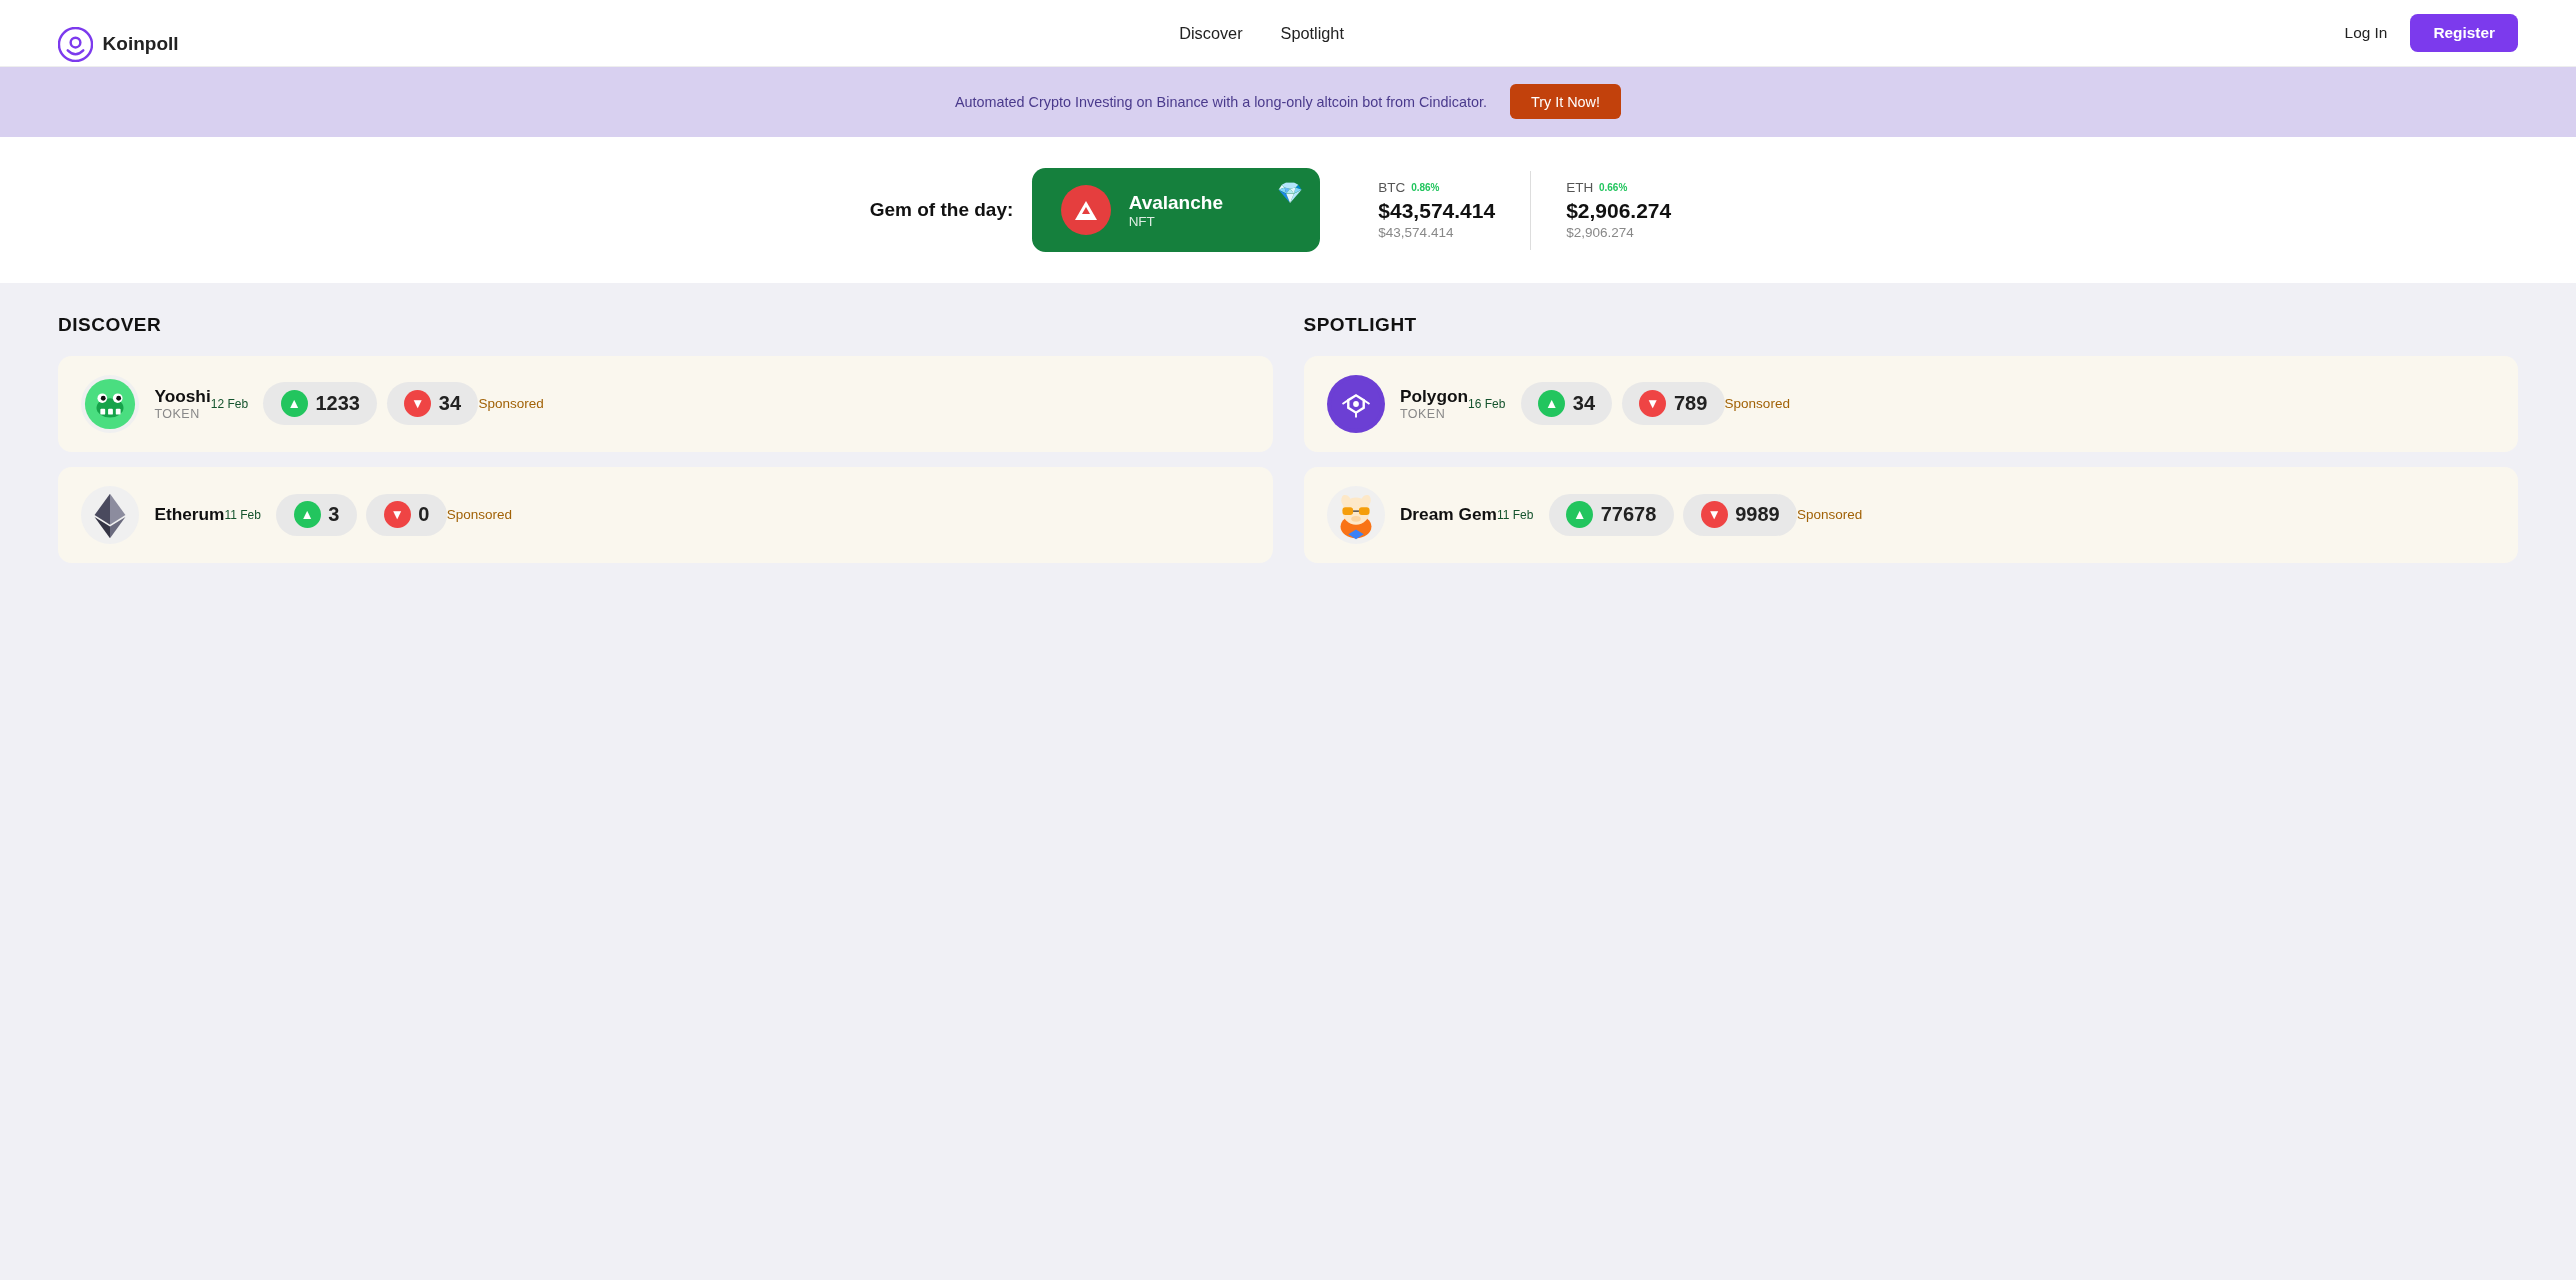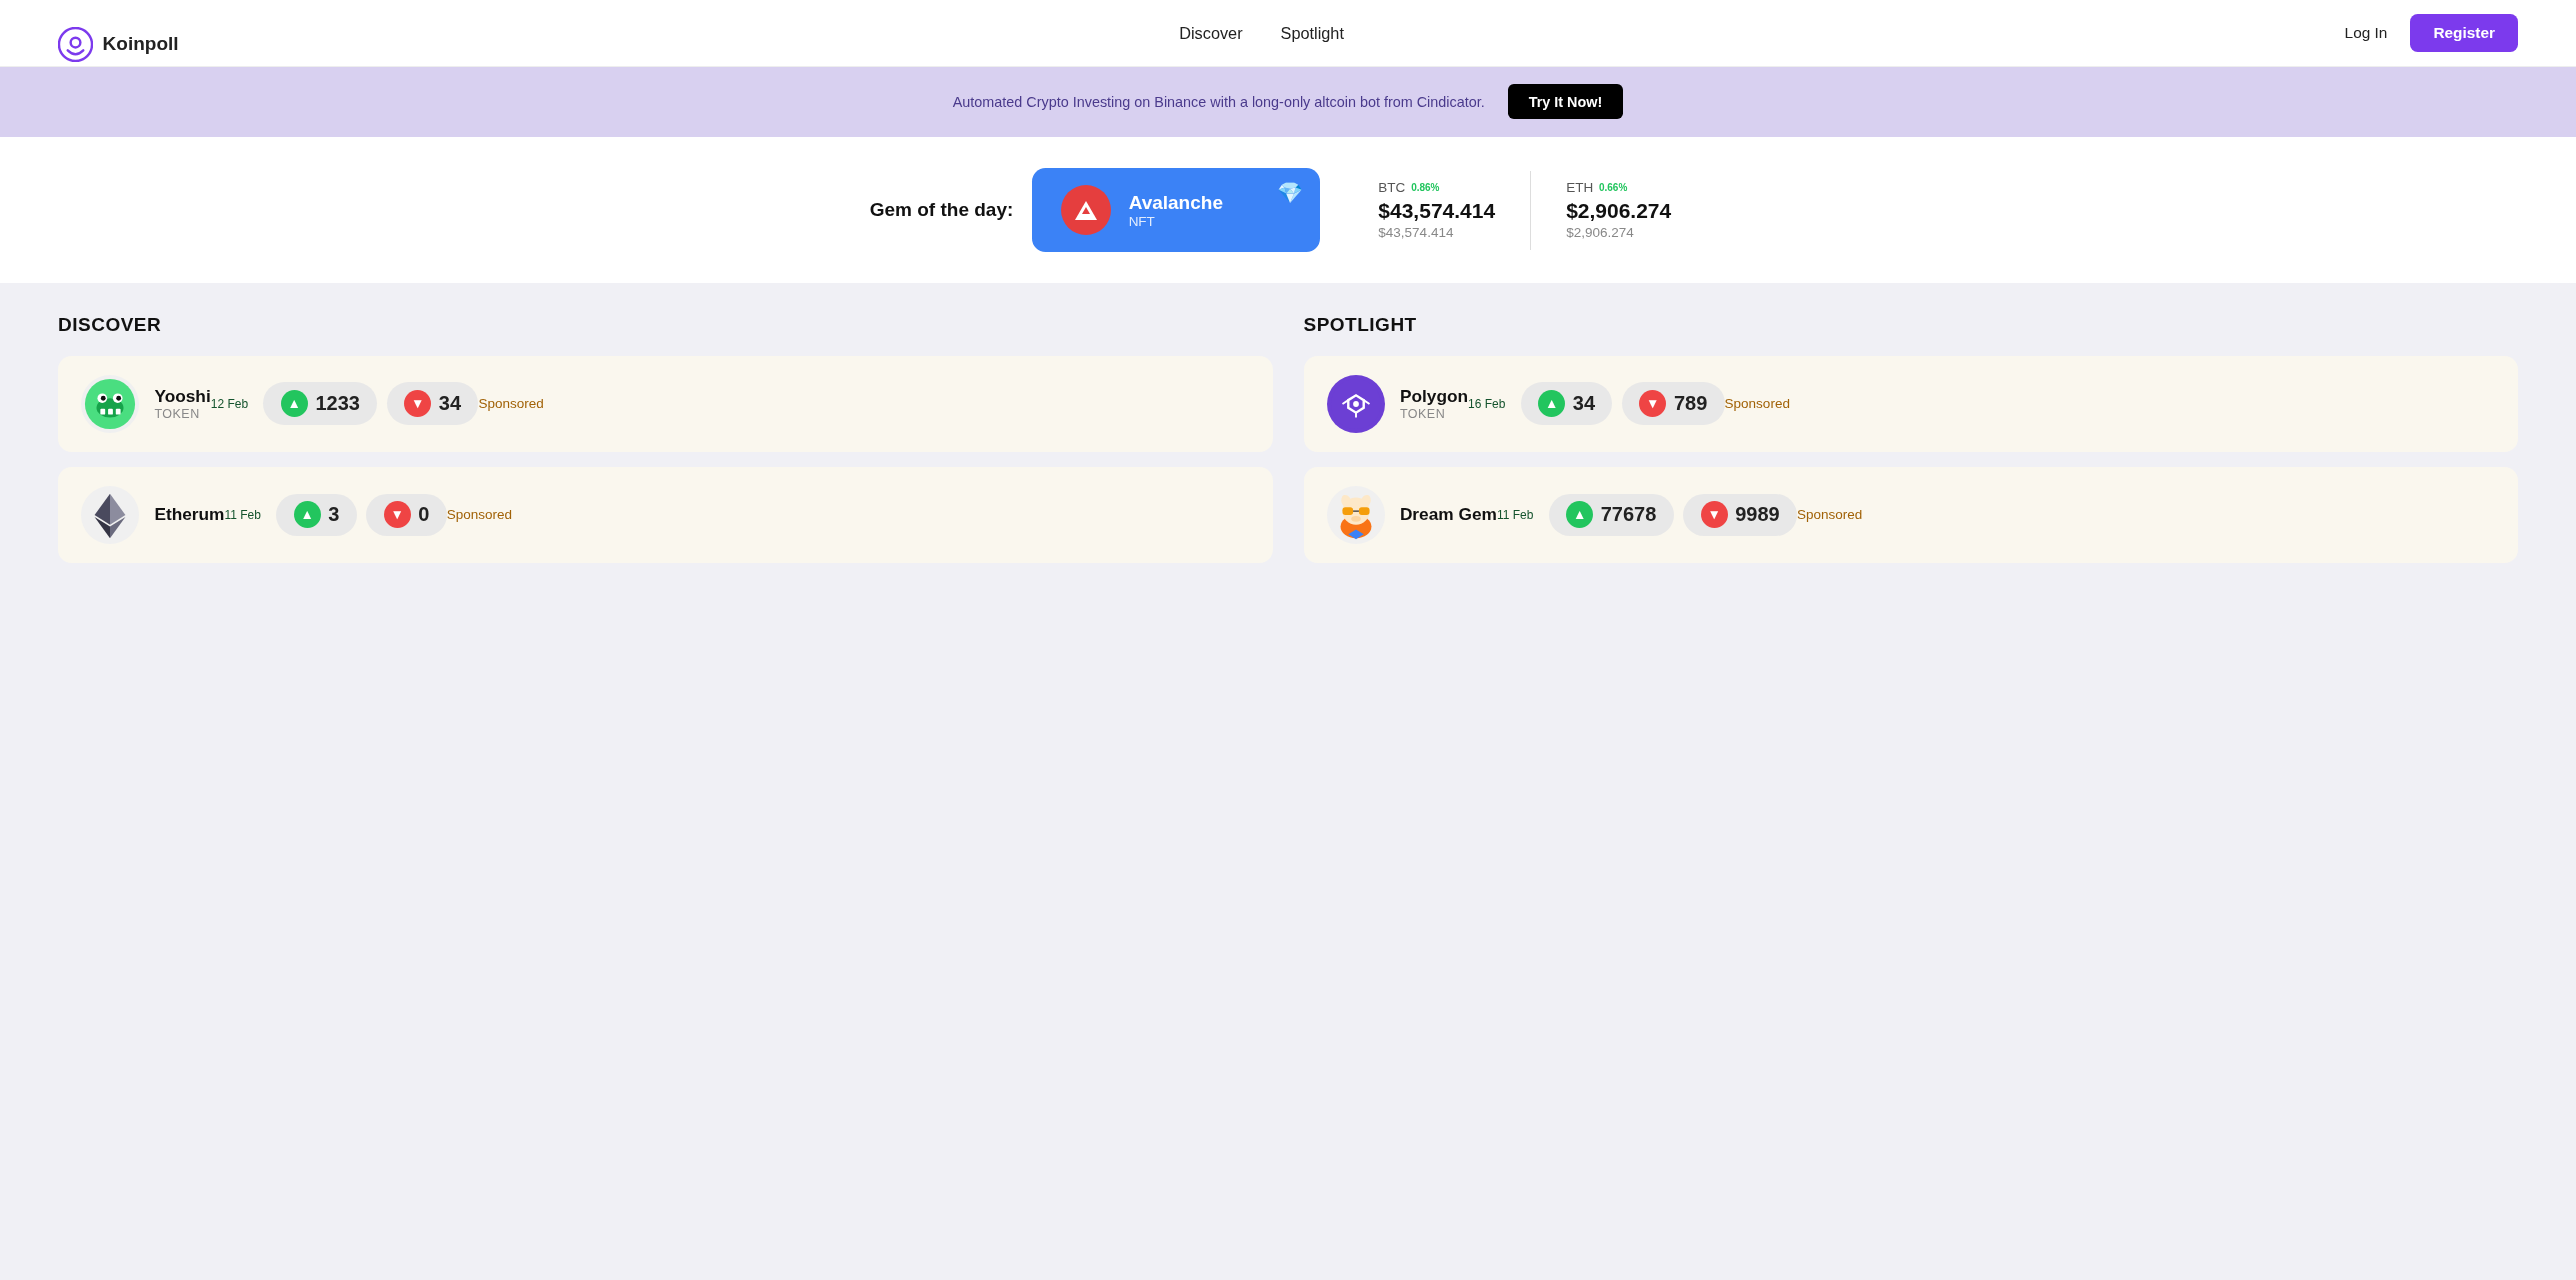--- a/index.html
+++ b/index.html
@@ -71,27 +71,27 @@
       justify-content: center;
       gap: 23px;
       padding: 17.3px 58px;
     }
     .banner-text {
       font-size: 14.4px;
       color: #4a3a8c;
       font-weight: 500;
     }
     .banner-btn {
-      background: #000000;
+      background: #c2410c;
       color: #fff;
       border: none;
       border-radius: 5.8px;
       padding: 9.6px 21px;
       font-size: 14.4px;
-      font-weight: 700;
+      font-weight: 400;
       cursor: pointer;
     }
 
     
     .gem-section {
       background: #fff;
       padding: 31px 58px 31px;
       display: flex;
       align-items: center;
       justify-content: center;
@@ -105,21 +105,21 @@
     .gem-label-wrap {
       margin-right: 19px;
     }
     .gem-label {
       font-size: 19px;
       font-weight: 700;
       color: #111;
       margin-top: 18px;
     }
     .gem-card {
-      background: #3b82f6;
+      background: #15803d;
       border-radius: 13.5px;
       display: flex;
       align-items: center;
       padding: 17.3px 29px;
       gap: 17.3px;
       min-width: 288px;
       position: relative;
     }
     .gem-coin-info { color: #fff; }
     .gem-coin-name { font-size: 19px; font-weight: 700; }

